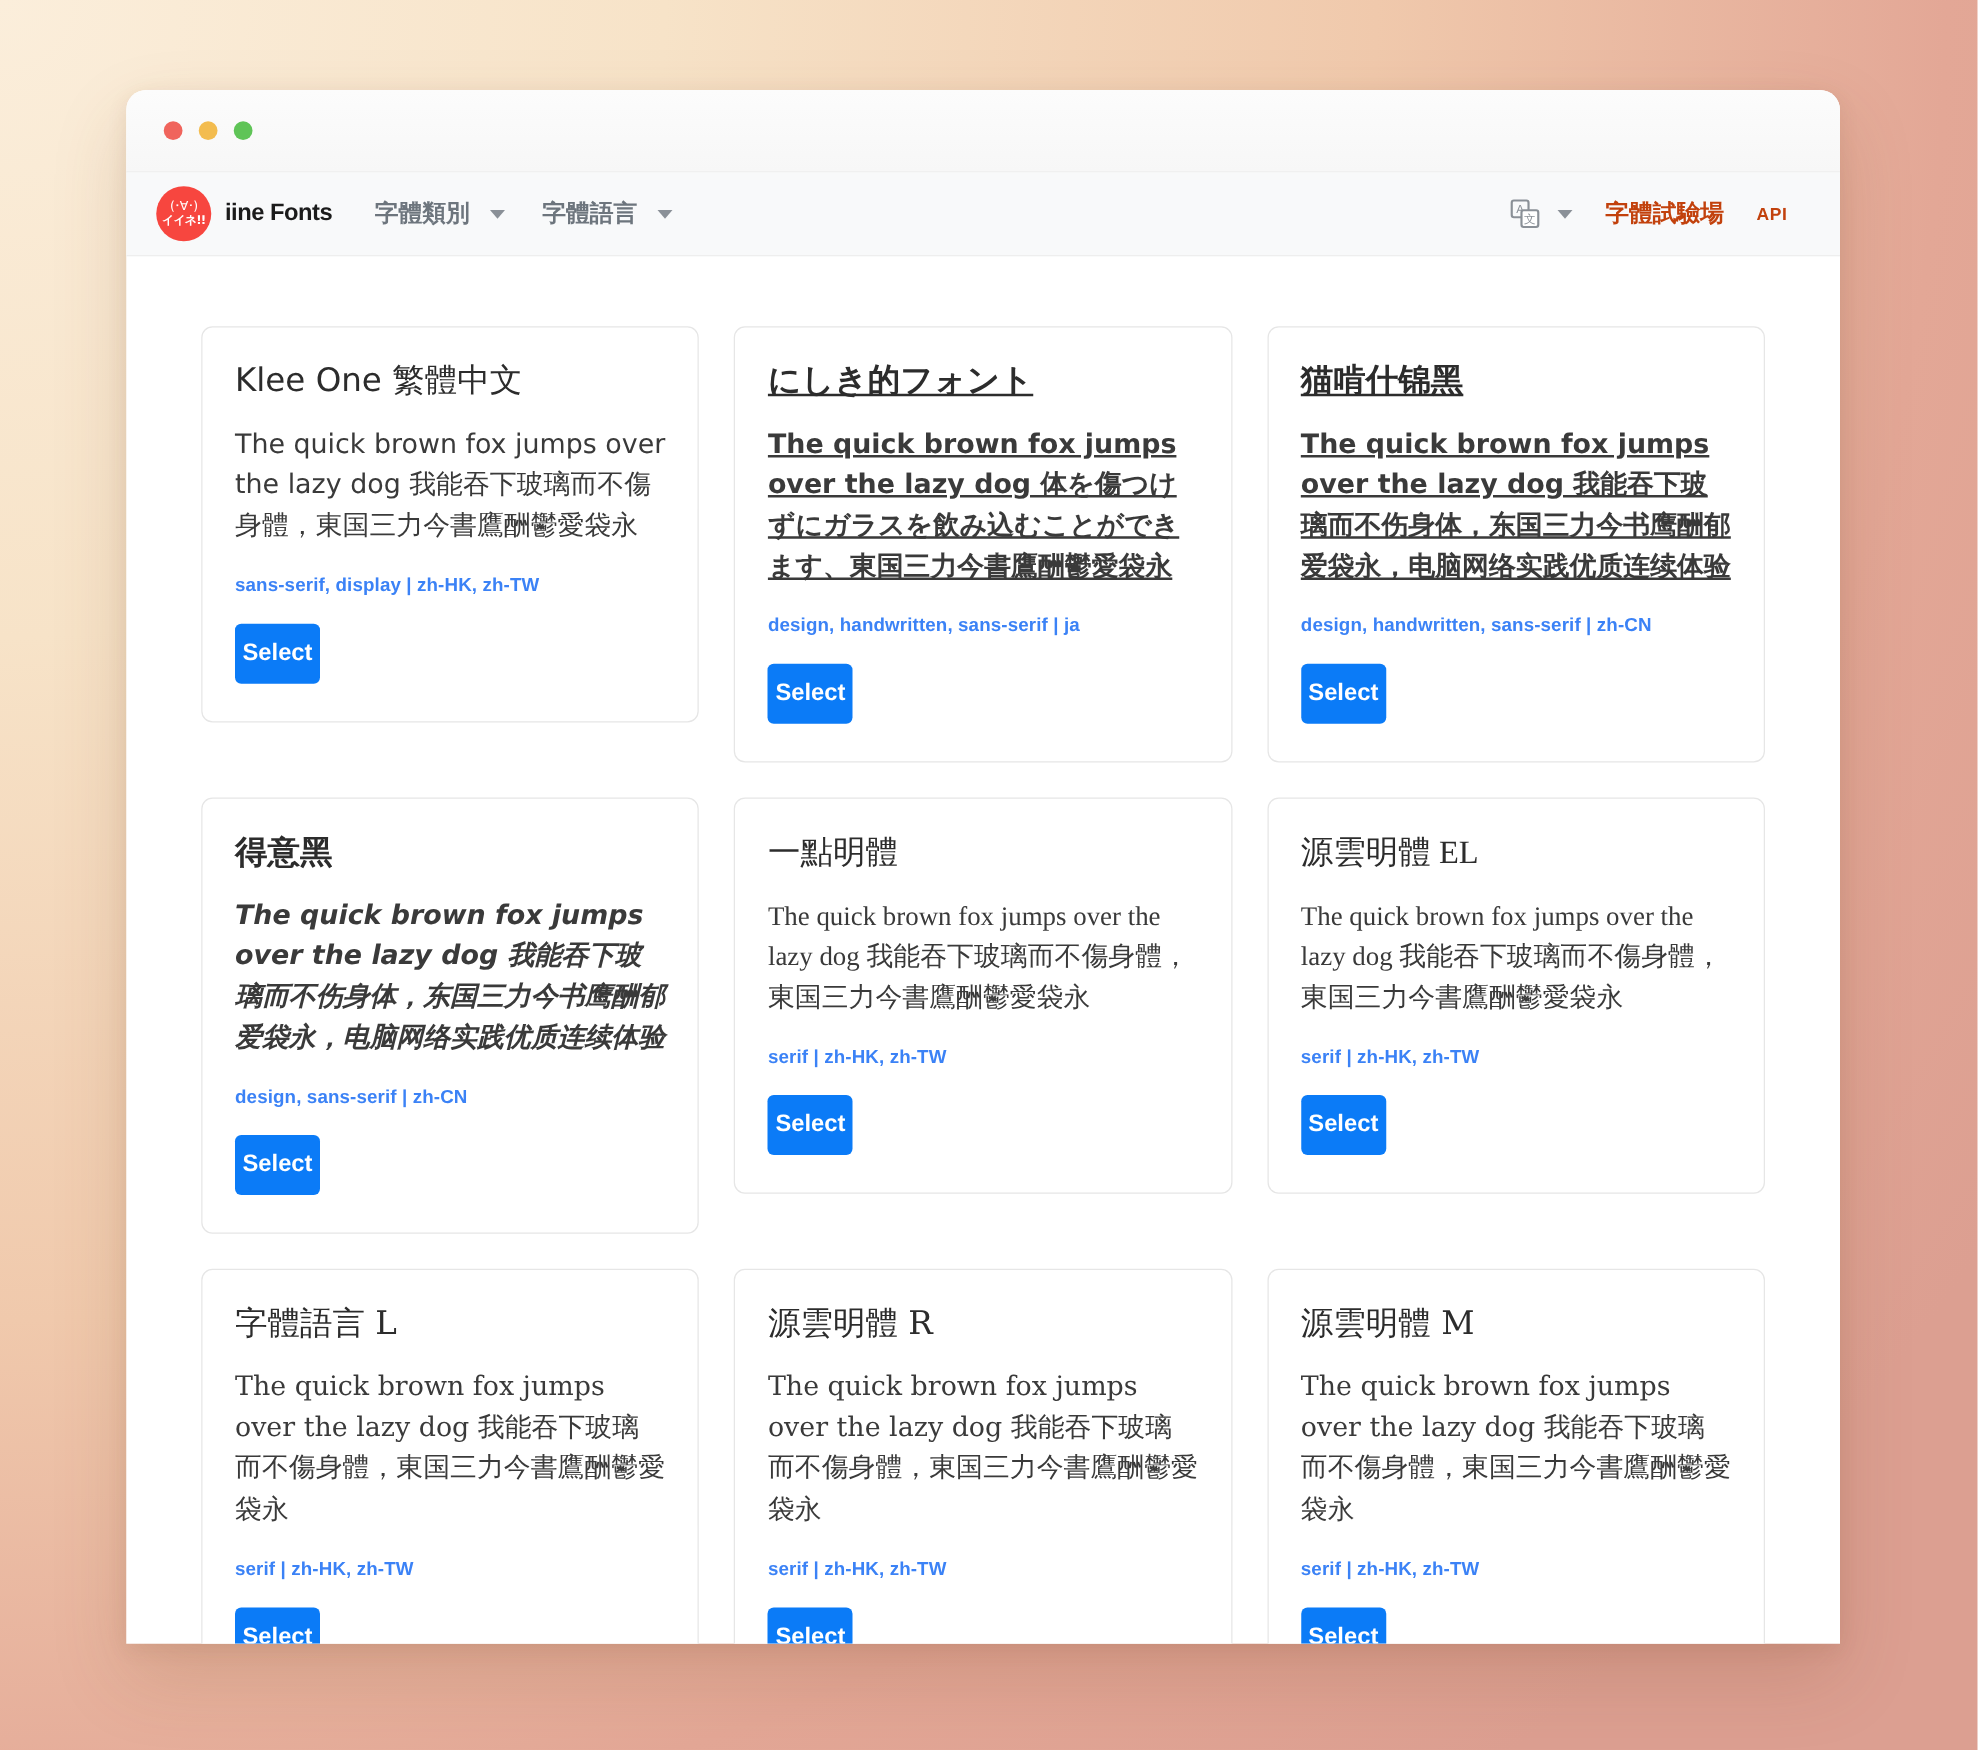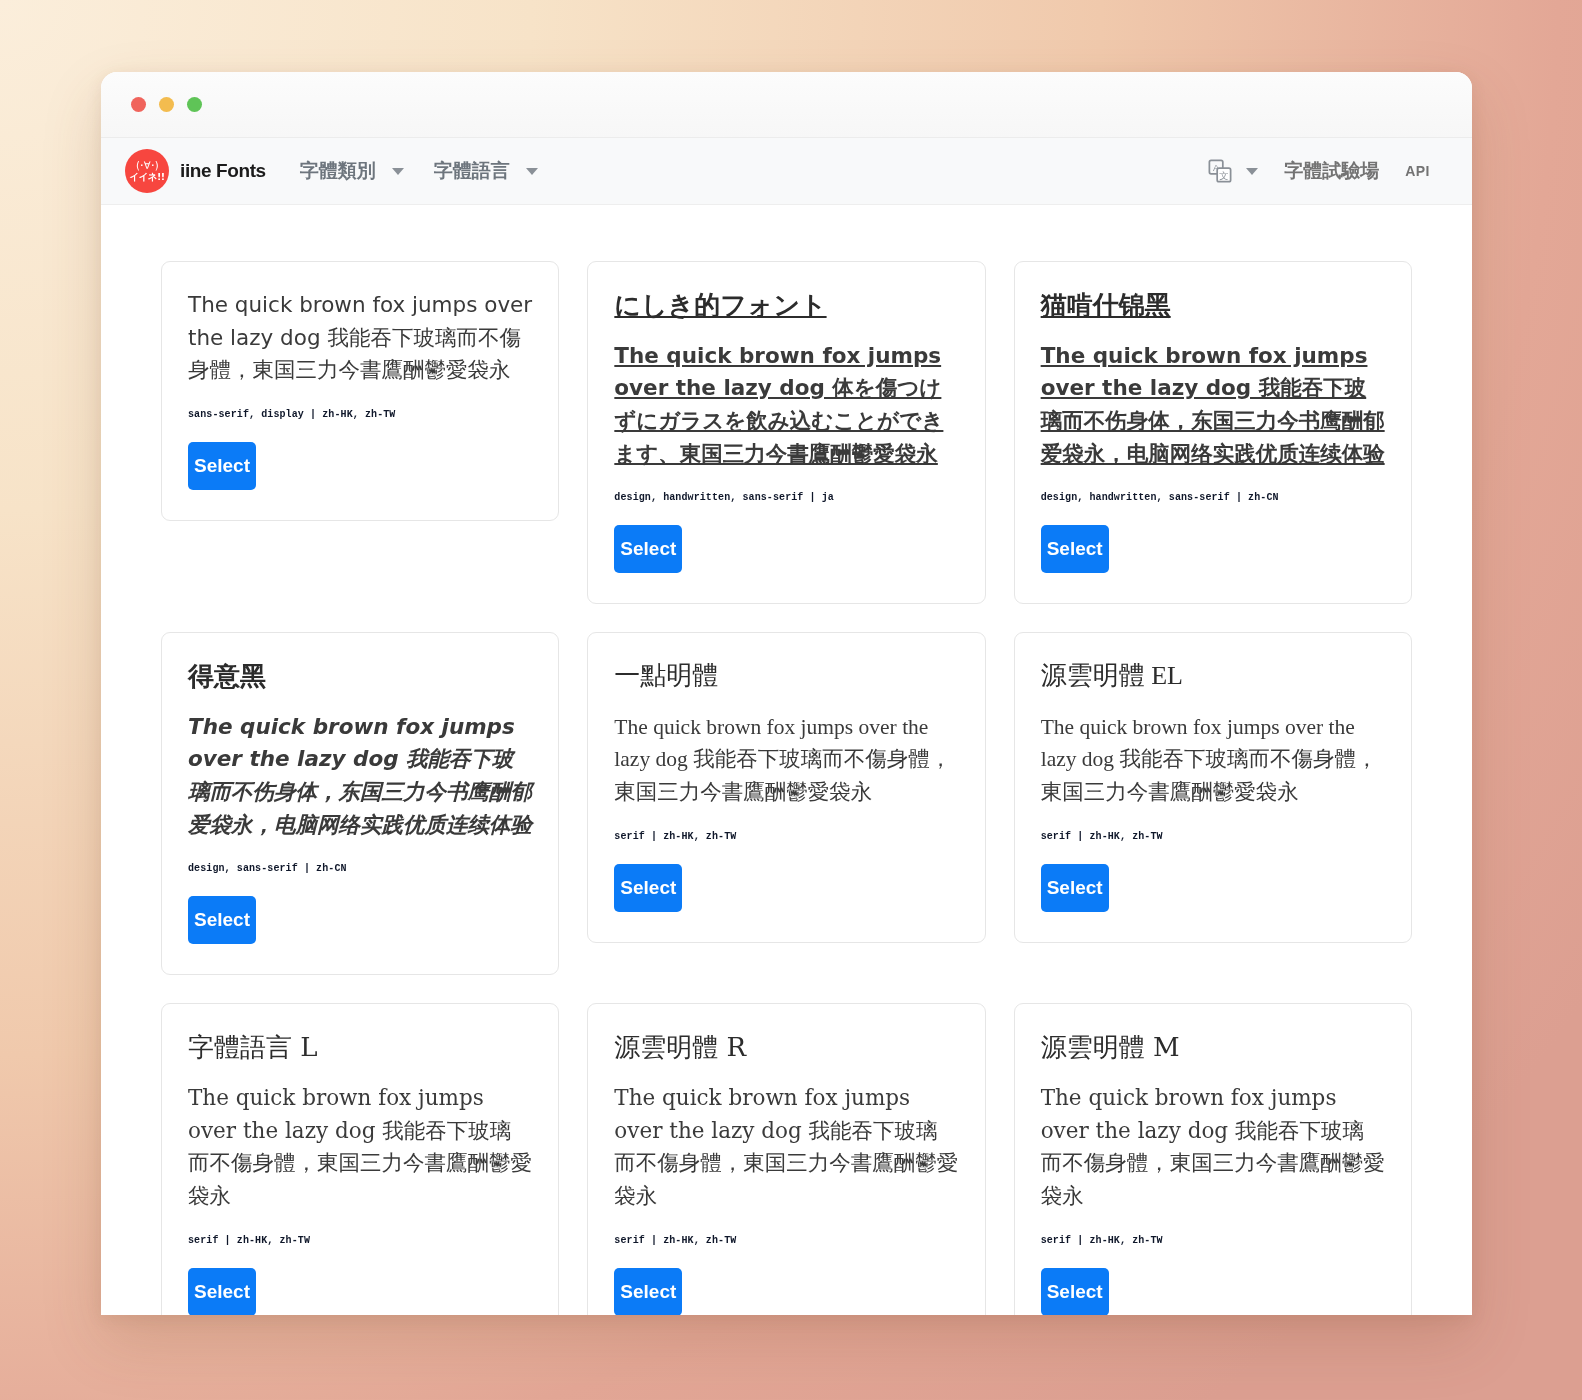--- a/index.html
+++ b/index.html
@@ -114,21 +114,21 @@
   .nav-right {
     margin-left: auto;
     display: flex;
     align-items: center;
     gap: 26px;
   }
   .lang-toggle { display: flex; align-items: center; gap: 13px; cursor: pointer; }
   .nav-link {
     font-size: 19px;
     font-weight: bold;
-    color: #737373;
+    color: #c2410c;
     cursor: pointer;
     white-space: nowrap;
   }
   .nav-link.api { font-size: 14px; letter-spacing: 0.5px; }
 
   
   .content {
     padding: 56px 60px 0 60px;
     height: calc(100% - 133px);
     overflow: hidden;
@@ -152,26 +152,25 @@
     margin-bottom: 18px;
     line-height: 1.25;
   }
   .card-sample {
     font-size: 21.5px;
     line-height: 1.52;
     color: #3a3a3a;
     margin-bottom: 22px;
   }
   .card-meta {
-    font-size: 10px;
-    font-weight: bold;
-    color: #0f172a;
+    font-size: 15px;
+    font-weight: bold;
+    color: #3b82f6;
     margin-bottom: 22px;
     letter-spacing: 0.1px;
-    font-family: Liberation Mono, monospace;
   }
   .select-btn {
     display: inline-block;
     background: #0b7bf7;
     color: #ffffff;
     border: none;
     border-radius: 5px;
     font-size: 19px;
     font-weight: bold;
     padding: 13px 6px;
@@ -236,21 +235,21 @@
         <span class="caret"></span>
       </div>
       <span class="nav-link">字體試驗場</span>
       <span class="nav-link api">API</span>
     </div>
 
   </div>
 
   <div class="content">
     <div class="grid">
-        <div class="font-card style-rounded"><div class="card-sample">The quick brown fox jumps over the lazy dog 我能吞下玻璃而不傷身體，東国三力今書鷹酬鬱愛袋永</div><div class="card-meta">sans-serif, display | zh-HK, zh-TW</div><button class="select-btn">Select</button></div>
+        <div class="font-card style-rounded"><div class="card-title">Klee One 繁體中文</div><div class="card-sample">The quick brown fox jumps over the lazy dog 我能吞下玻璃而不傷身體，東国三力今書鷹酬鬱愛袋永</div><div class="card-meta">sans-serif, display | zh-HK, zh-TW</div><button class="select-btn">Select</button></div>
         <div class="font-card style-bold"><div class="card-title">にしき的フォント</div><div class="card-sample">The quick brown fox jumps over the lazy dog 体を傷つけずにガラスを飲み込むことができます、東国三力今書鷹酬鬱愛袋永</div><div class="card-meta">design, handwritten, sans-serif | ja</div><button class="select-btn">Select</button></div>
         <div class="font-card style-bold"><div class="card-title">猫啃什锦黑</div><div class="card-sample">The quick brown fox jumps over the lazy dog 我能吞下玻璃而不伤身体，东国三力今书鹰酬郁爱袋永，电脑网络实践优质连续体验</div><div class="card-meta">design, handwritten, sans-serif | zh-CN</div><button class="select-btn">Select</button></div>
         <div class="font-card style-italic"><div class="card-title">得意黑</div><div class="card-sample">The quick brown fox jumps over the lazy dog 我能吞下玻璃而不伤身体，东国三力今书鹰酬郁爱袋永，电脑网络实践优质连续体验</div><div class="card-meta">design, sans-serif | zh-CN</div><button class="select-btn">Select</button></div>
         <div class="font-card style-serif-light"><div class="card-title">一點明體</div><div class="card-sample">The quick brown fox jumps over the lazy dog 我能吞下玻璃而不傷身體，東国三力今書鷹酬鬱愛袋永</div><div class="card-meta">serif | zh-HK, zh-TW</div><button class="select-btn">Select</button></div>
         <div class="font-card style-serif-light"><div class="card-title">源雲明體 EL</div><div class="card-sample">The quick brown fox jumps over the lazy dog 我能吞下玻璃而不傷身體，東国三力今書鷹酬鬱愛袋永</div><div class="card-meta">serif | zh-HK, zh-TW</div><button class="select-btn">Select</button></div>
         <div class="font-card style-serif"><div class="card-title">字體語言 L</div><div class="card-sample">The quick brown fox jumps over the lazy dog 我能吞下玻璃而不傷身體，東国三力今書鷹酬鬱愛袋永</div><div class="card-meta">serif | zh-HK, zh-TW</div><button class="select-btn">Select</button></div>
         <div class="font-card style-serif"><div class="card-title">源雲明體 R</div><div class="card-sample">The quick brown fox jumps over the lazy dog 我能吞下玻璃而不傷身體，東国三力今書鷹酬鬱愛袋永</div><div class="card-meta">serif | zh-HK, zh-TW</div><button class="select-btn">Select</button></div>
         <div class="font-card style-serif"><div class="card-title">源雲明體 M</div><div class="card-sample">The quick brown fox jumps over the lazy dog 我能吞下玻璃而不傷身體，東国三力今書鷹酬鬱愛袋永</div><div class="card-meta">serif | zh-HK, zh-TW</div><button class="select-btn">Select</button></div>
       </div>
   </div>

